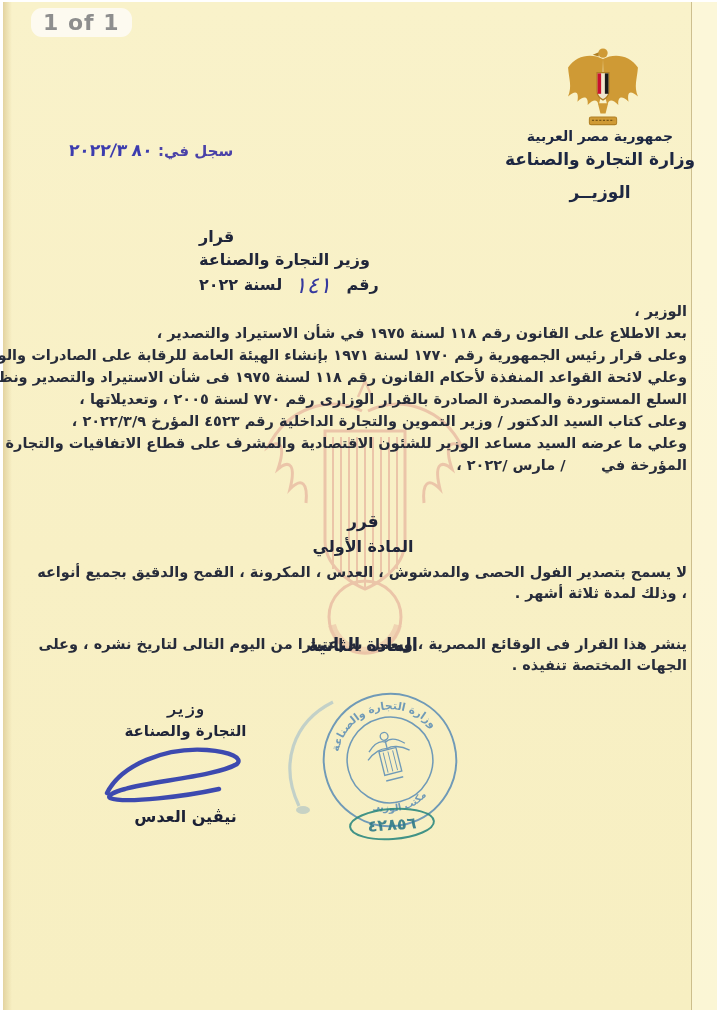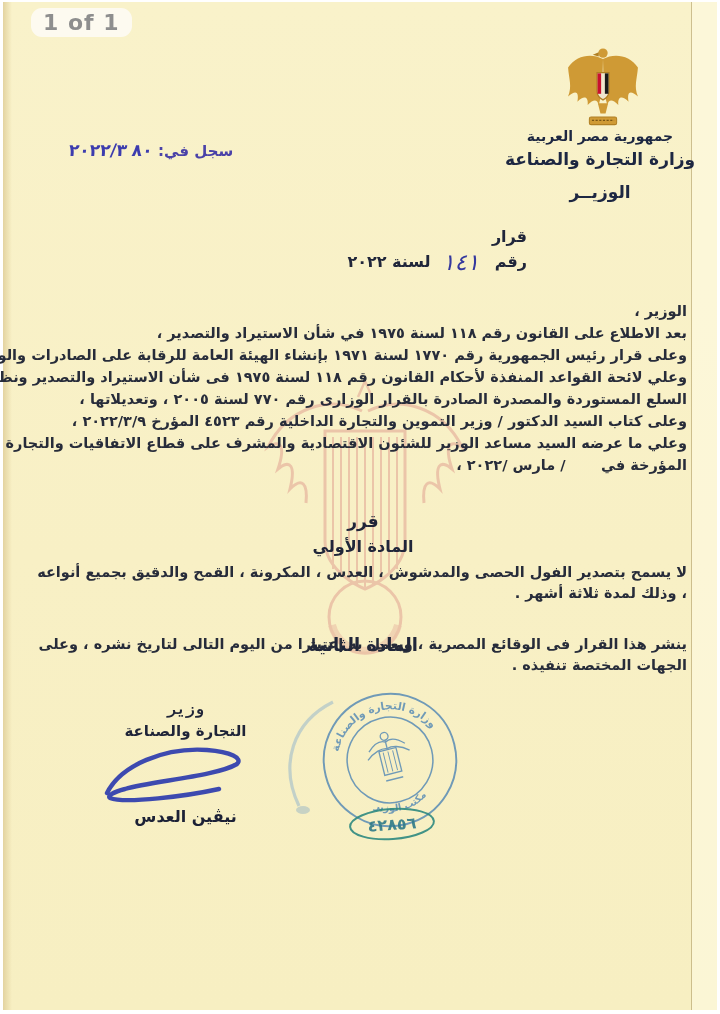--- a/index.html
+++ b/index.html
@@ -18,21 +18,21 @@
   .reg{position:absolute;left:48px;top:138px;width:200px;direction:rtl;text-align:center;
        color:#4a42a8;font-size:15px;font-weight:700;}
   .reg .hand{color:#3c3cae;font-size:17px;font-weight:600;display:inline-block;transform:skewX(-6deg);}
   
   .emblem{position:absolute;left:557px;top:40px;}
   .lh{position:absolute;left:478px;width:238px;text-align:center;color:#1d2742;direction:rtl;}
   .lh1{top:126px;font-size:14px;font-weight:700;}
   .lh2{top:147px;font-size:17px;font-weight:700;}
   .lh3{top:180px;font-size:17px;font-weight:700;letter-spacing:2px;}
   
-  .title{position:absolute;left:224px;top:223px;width:300px;text-align:right;direction:rtl;
+  .title{position:absolute;left:196px;top:223px;width:300px;text-align:left;direction:rtl;
          color:#20263a;font-weight:700;}
   .t1{font-size:16px;line-height:23px;}
   .t2{font-size:16px;line-height:23px;}
   .t3{font-size:16px;line-height:27px;}
   .hand-num{display:inline-block;color:#35399e;font-size:23px;font-weight:500;
             transform:skewX(-14deg);margin:0 8px;letter-spacing:2px;vertical-align:-3px;}
   
   .preamble{position:absolute;right:30px;left:36px;top:298px;direction:rtl;text-align:right;
             color:#272c3a;font-size:14.5px;font-weight:700;}
   .preamble div{line-height:22px;white-space:nowrap;}
@@ -105,20 +105,21 @@
         <path d="M37 92 h26" stroke="#7a5614" stroke-width="1.4" stroke-dasharray="2.5 1.8"></path>
       </g>
     </svg>
 
     <div class="lh lh1">جمهورية مصر العربية</div>
     <div class="lh lh2">وزارة التجارة والصناعة</div>
     <div class="lh lh3">الوزيــر</div>
 
     <div class="title">
       <div class="t1">قرار</div>
+      <div class="t2">وزير التجارة والصناعة</div>
       <div class="t3">
         <span>رقم</span>
         <span class="hand-num">١٤١</span>
         <span>لسنة ٢٠٢٢</span>
       </div>
     </div>
 
     <div class="preamble">
       <div>الوزير ،</div>
       <div>بعد الاطلاع على القانون رقم ١١٨ لسنة ١٩٧٥ في شأن الاستيراد والتصدير ،</div>

